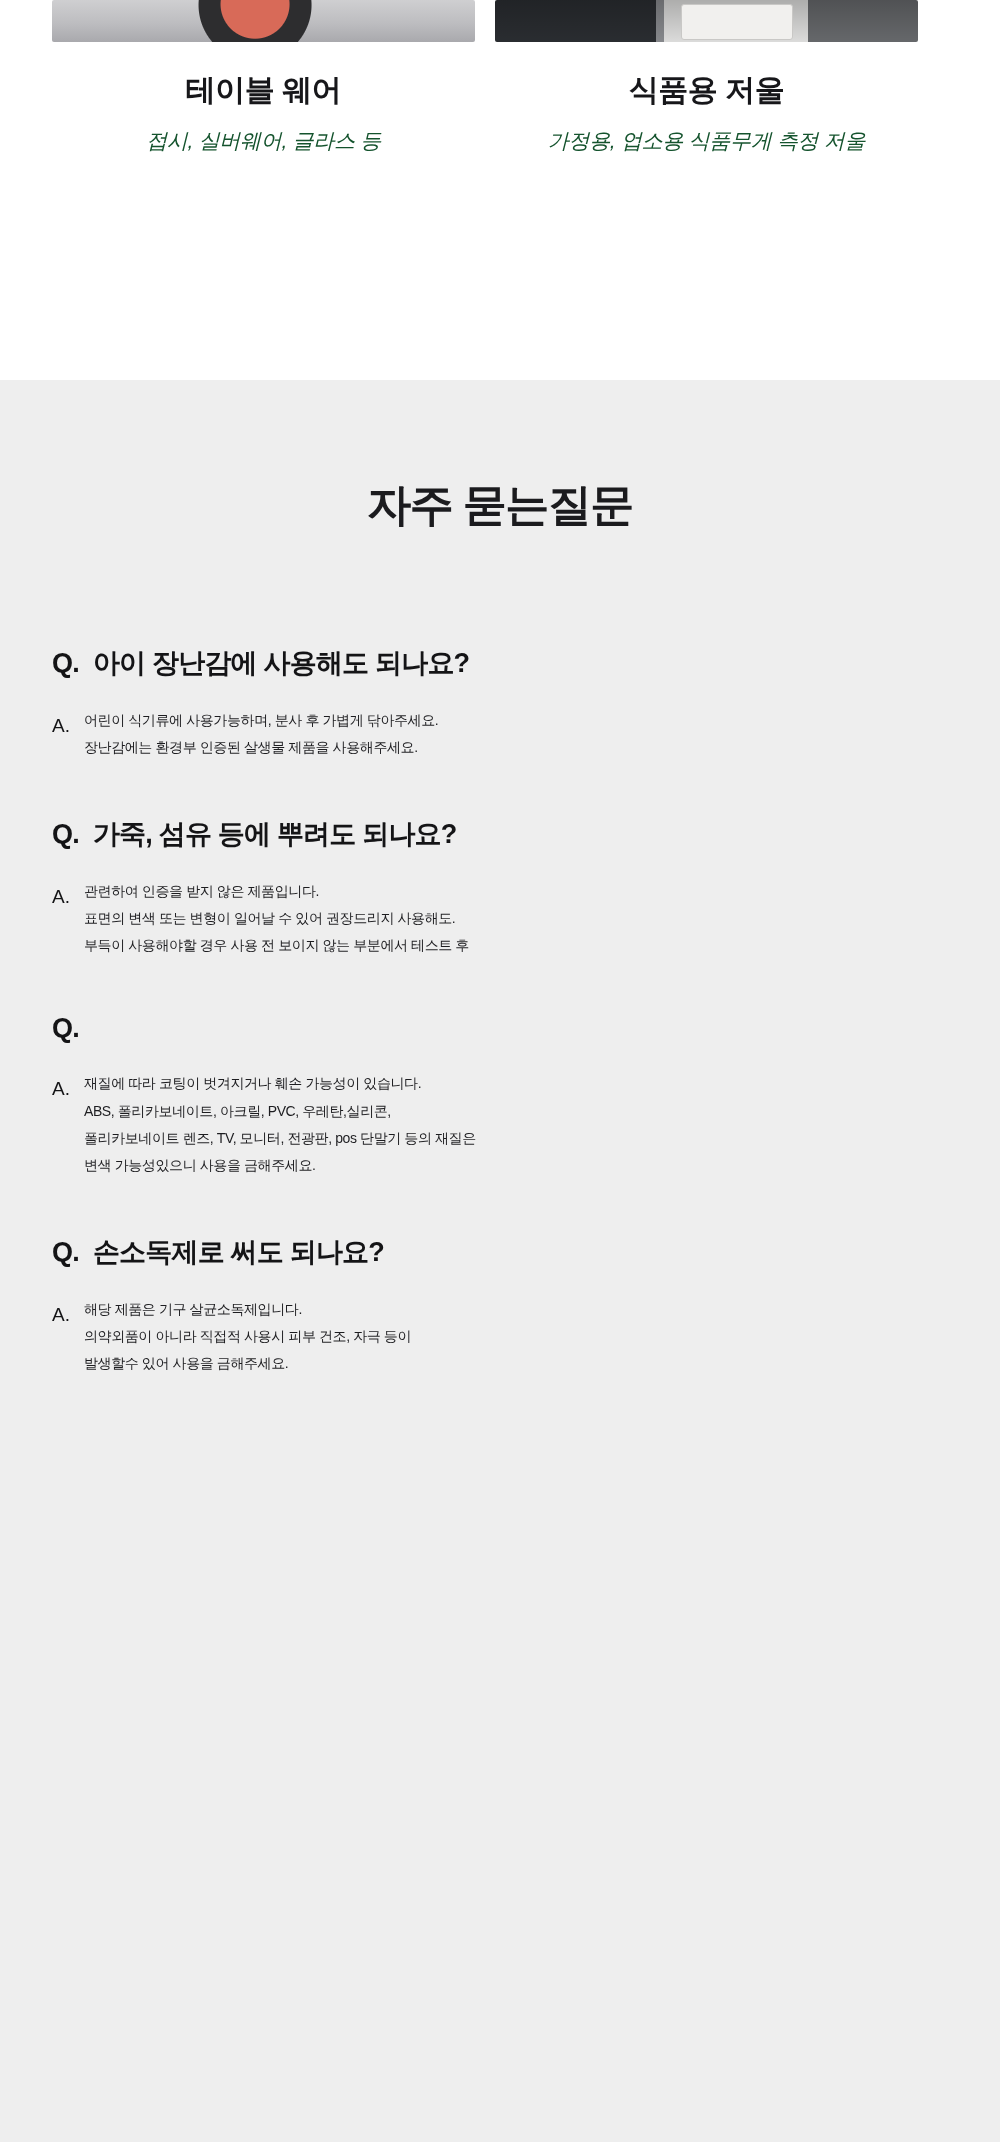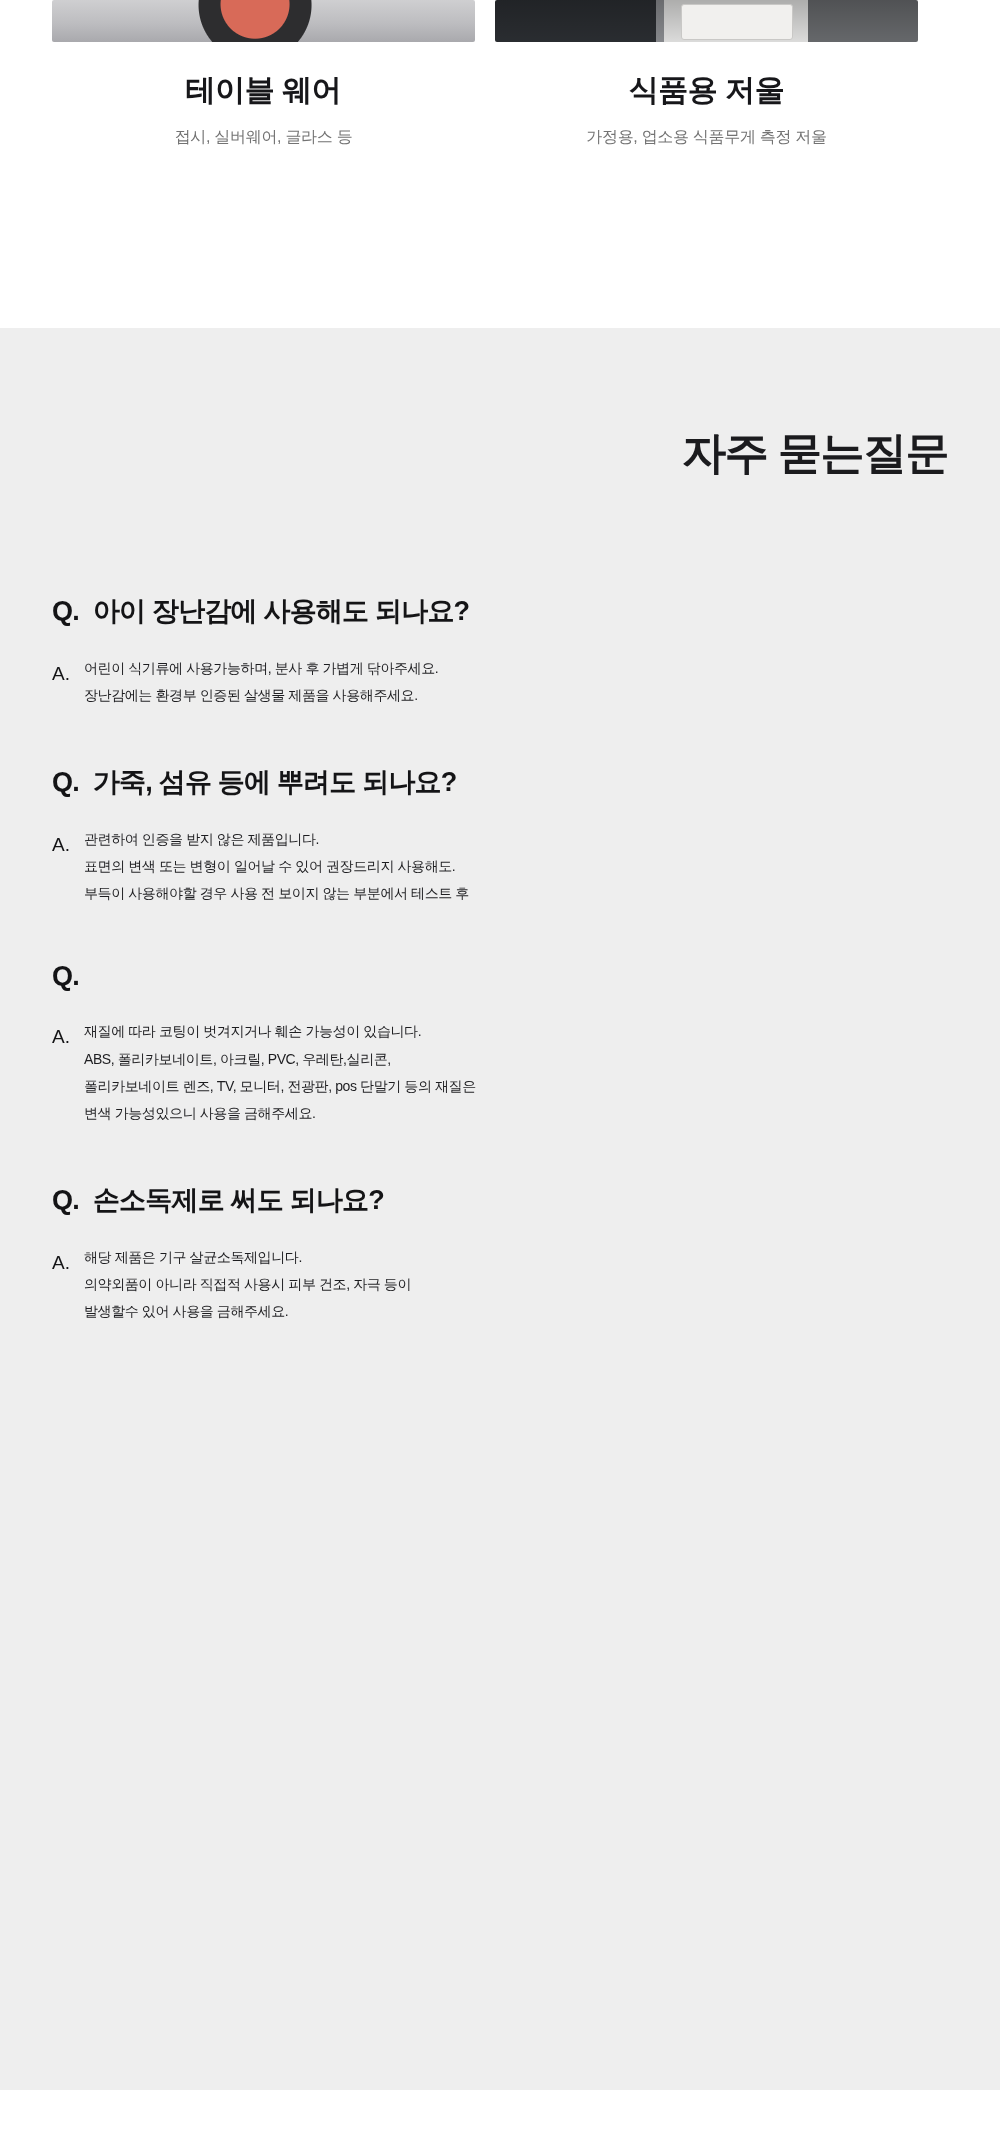--- a/index.html
+++ b/index.html
@@ -15,21 +15,21 @@
     width: 1000px;
     height: 2150px;
     overflow: hidden;
     background: #ffffff;
   }
 
   
   .category-band {
     position: relative;
     width: 1000px;
-    height: 328px;
+    height: 380px;
     background: #ffffff;
     padding: 0 52px;
   }
   .cards {
     display: flex;
     gap: 20px;
     justify-content: flex-start;
   }
   .card {
     width: 423px;
@@ -66,35 +66,36 @@
   }
   .card-title {
     margin-top: 28px;
     font-size: 30px;
     font-weight: 700;
     color: #17171a;
     letter-spacing: -0.5px;
   }
   .card-sub {
     margin-top: 16px;
-    font-size: 16px;
-    color: #737373;
+    font-size: 21px;
+    color: #14532d;
     letter-spacing: -0.3px;
+    font-style: italic;
   }
 
   
   .faq {
     position: relative;
     width: 1000px;
     min-height: 1762px;
     background: #eeeeee;
     padding: 96px 52px 60px 52px;
   }
   .faq-heading {
-    text-align: right;
+    text-align: center;
     font-size: 44px;
     font-weight: 800;
     color: #1b1b1e;
     letter-spacing: -1.5px;
     margin-bottom: 110px;
   }
   .qa-block { margin-bottom: 54px; }
   .qa-question {
     display: flex;
     align-items: baseline;

